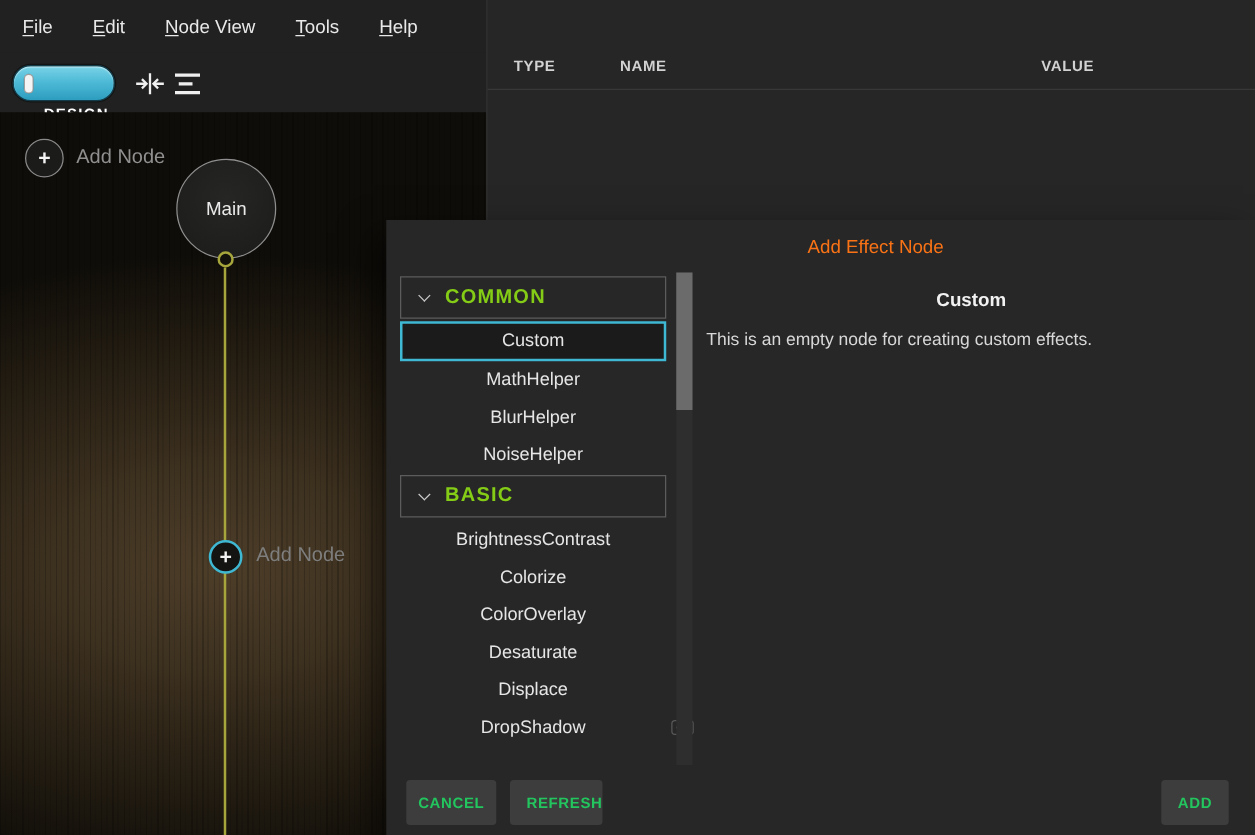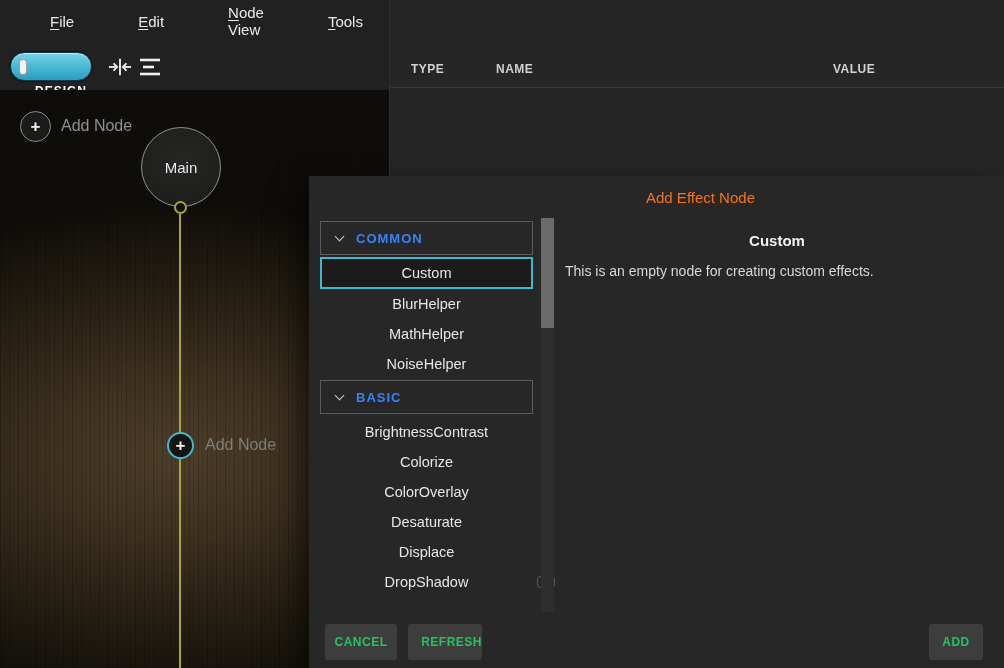--- a/index.html
+++ b/index.html
@@ -3,21 +3,21 @@
 <meta charset="utf-8">
 <style>
   * { margin:0; padding:0; box-sizing:border-box; }
   html,body { width:1004px; height:668px; overflow:hidden; background:#1c1c1c;
               font-family:"Liberation Sans", sans-serif; }
   .app { position:relative; width:1004px; height:668px; background:#222222; }
 
   
   .menubar { position:absolute; left:0; top:0; width:389px; height:42px;
              background:#212121; display:flex; align-items:center; gap:32px; padding-left:18px; }
-  .menu-item { display:inline-block; color:#e9e9e9; font-size:15px; cursor:default;margin-left:32px; }
+  .menu-item { display:inline-block; color:#e9e9e9; font-size:15px; cursor:default; }
   .menu-item::first-letter { text-decoration:underline; text-underline-offset:2px; }
 
   
   .toolbar { position:absolute; left:0; top:42px; width:389px; height:48px;
              background:#212121; display:flex; align-items:center; }
   .design-btn { position:absolute; left:10px; top:10px; width:82px; height:29px;
                 border-radius:15px; border:1px solid #123c4a;
                 background:linear-gradient(180deg,#79d3e6 0%, #4cb9d6 48%, #2d9dbf 100%);
                 box-shadow:inset 0 1px 1px rgba(255,255,255,.55), 0 0 0 1px rgba(0,0,0,.4);
                 display:flex; align-items:center; padding-left:8px; cursor:pointer; }
@@ -56,42 +56,42 @@
                background:radial-gradient(circle at 50% 40%, #262624 0%, #1d1d1b 80%);
                display:flex; align-items:center; justify-content:center; cursor:pointer; }
   .main-node span { color:#eaeaea; font-size:15px; }
   .out-port { position:absolute; left:174px; top:111px; width:13px; height:13px;
               border-radius:50%; border:2px solid var(--connection,#a6a63d);
               background:#12110c; cursor:pointer; }
 
   
   .right-panel { position:absolute; left:389px; top:0; width:615px; height:668px;
                  background:#262626; border-left:1px solid #303030; }
-  .panel-header { position:absolute; left:0; top:16px; width:100%; height:72px;
+  .panel-header { position:absolute; left:0; top:0; width:100%; height:72px;
                   border-bottom:1px solid #383838; }
   .panel-col { position:absolute; top:46px; color:#d2d2d2; font-size:12px;
                font-weight:bold; letter-spacing:0.5px; }
   .panel-col.c0 { left:21px; }
   .panel-col.c1 { left:106px; }
   .panel-col.c2 { left:443px;text-align:right; }
 
   
   .dialog { position:absolute; left:309px; top:176px; width:695px; height:492px;
             background:#272727; box-shadow:-10px 10px 26px rgba(0,0,0,.55); }
   .dialog-title { position:absolute; left:0; top:13px; width:100%; text-align:center;
                   color:#f97316; font-size:15px;margin-left:44px; }
 
   .effect-list { position:absolute; left:11px; top:44px; width:213px; }
   .section-header { height:34px; margin:1px 0 2px 0; border:1px solid #5c5c5c;
                     background:#272727; display:flex; align-items:center;
                     padding-left:15px; cursor:pointer; }
   .section-header .chev { width:7px; height:7px; border-right:1.6px solid #cccccc;
                           border-bottom:1.6px solid #cccccc; transform:rotate(45deg);
                           margin:-4px 13px 0 0; }
-  .section-header .sh-label { color:#3b82f6; font-size:13px; font-weight:bold;
+  .section-header .sh-label { color:#84cc16; font-size:16px; font-weight:bold;
                               letter-spacing:1px; }
   .effect-item { position:relative; height:30px; display:flex; align-items:center;
                  justify-content:center; cursor:pointer; }
   .effect-item .ei-label { color:#e6e6e6; font-size:14.5px; }
   .effect-item.selected { height:32px; border:2px solid var(--accent,#3fb9d3);
                           background:#1b1b1b; }
   .effect-item.gap-top { margin-top:3px; }
   .more-icon { position:absolute; right:-22px; top:9px; display:inline-flex; gap:2px;
                align-items:center; border:1px solid #585858; border-radius:3px;
                padding:4px 3px; }
@@ -179,24 +179,24 @@
 
     <div class="effect-list" id="effect-list">
         <div class="section-header">
           <span class="chev"></span>
           <span class="sh-label">COMMON</span>
         </div>
         <div class="effect-item selected">
           <span class="ei-label">Custom</span>
         </div>
         <div class="effect-item">
+          <span class="ei-label">MathHelper</span>
+        </div>
+        <div class="effect-item">
           <span class="ei-label">BlurHelper</span>
-        </div>
-        <div class="effect-item">
-          <span class="ei-label">MathHelper</span>
         </div>
         <div class="effect-item">
           <span class="ei-label">NoiseHelper</span>
         </div>
         <div class="section-header">
           <span class="chev"></span>
           <span class="sh-label">BASIC</span>
         </div>
         <div class="effect-item gap-top">
           <span class="ei-label">BrightnessContrast</span>

